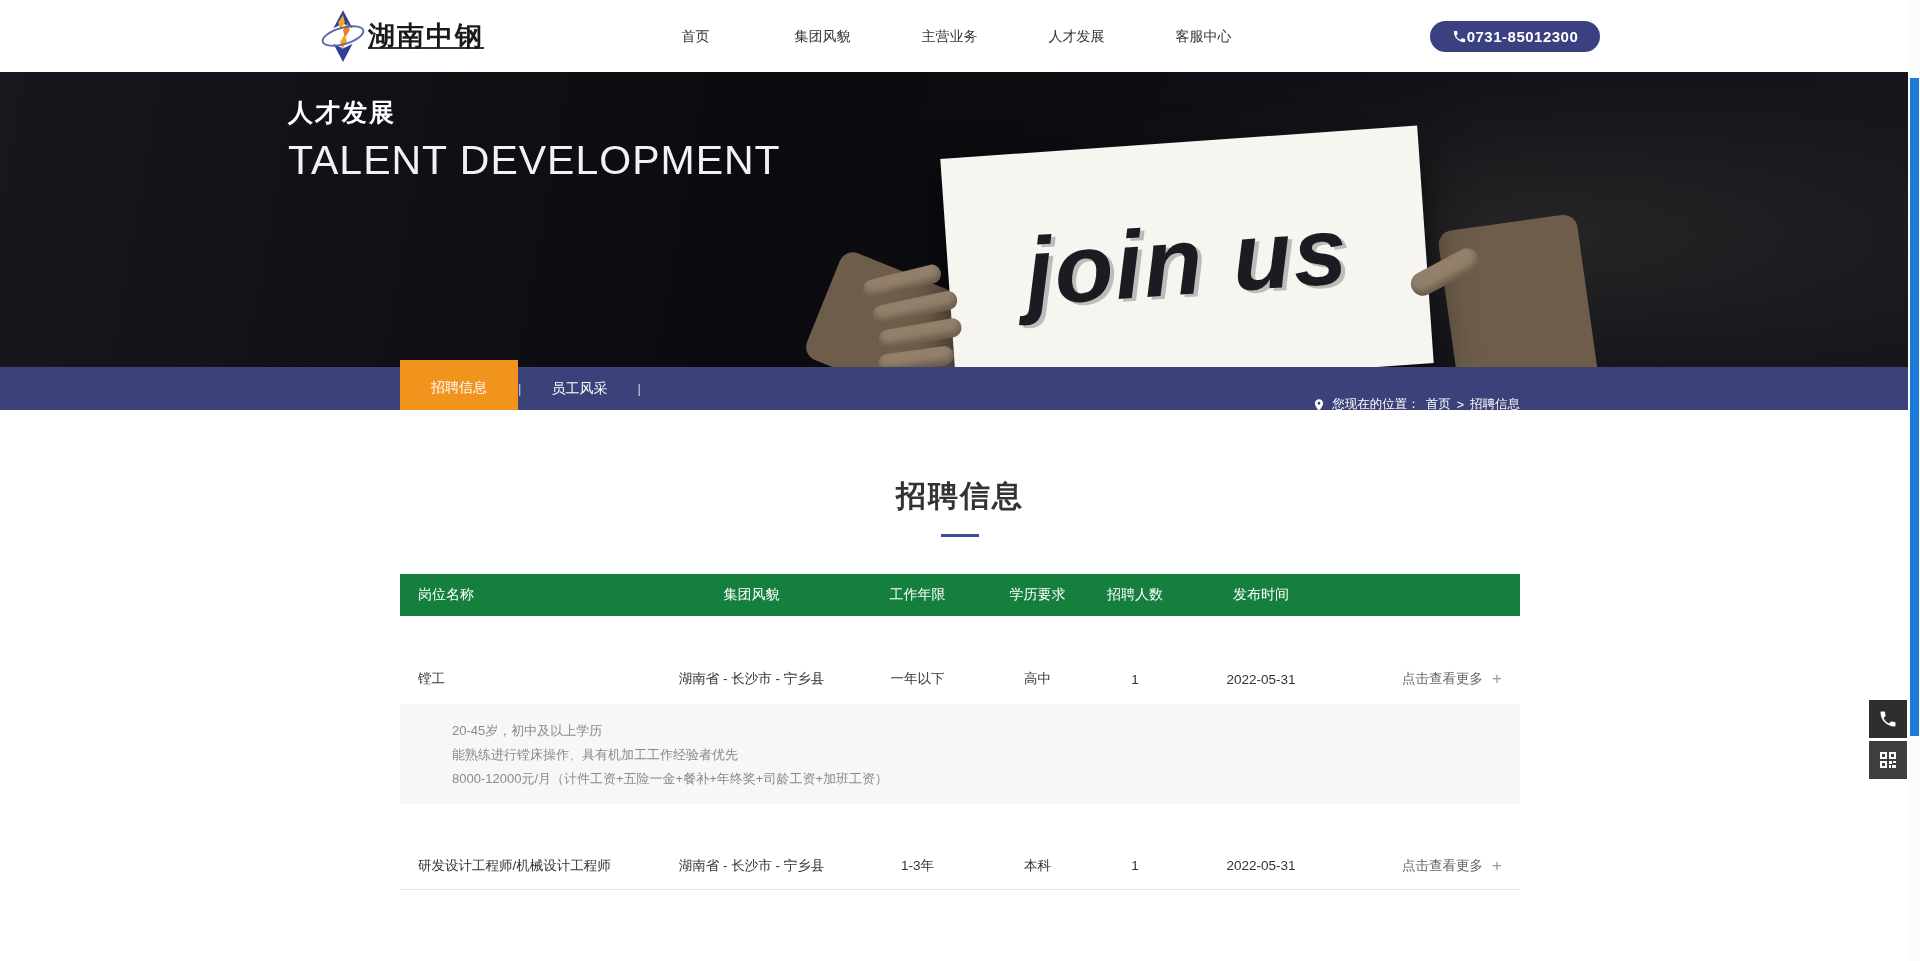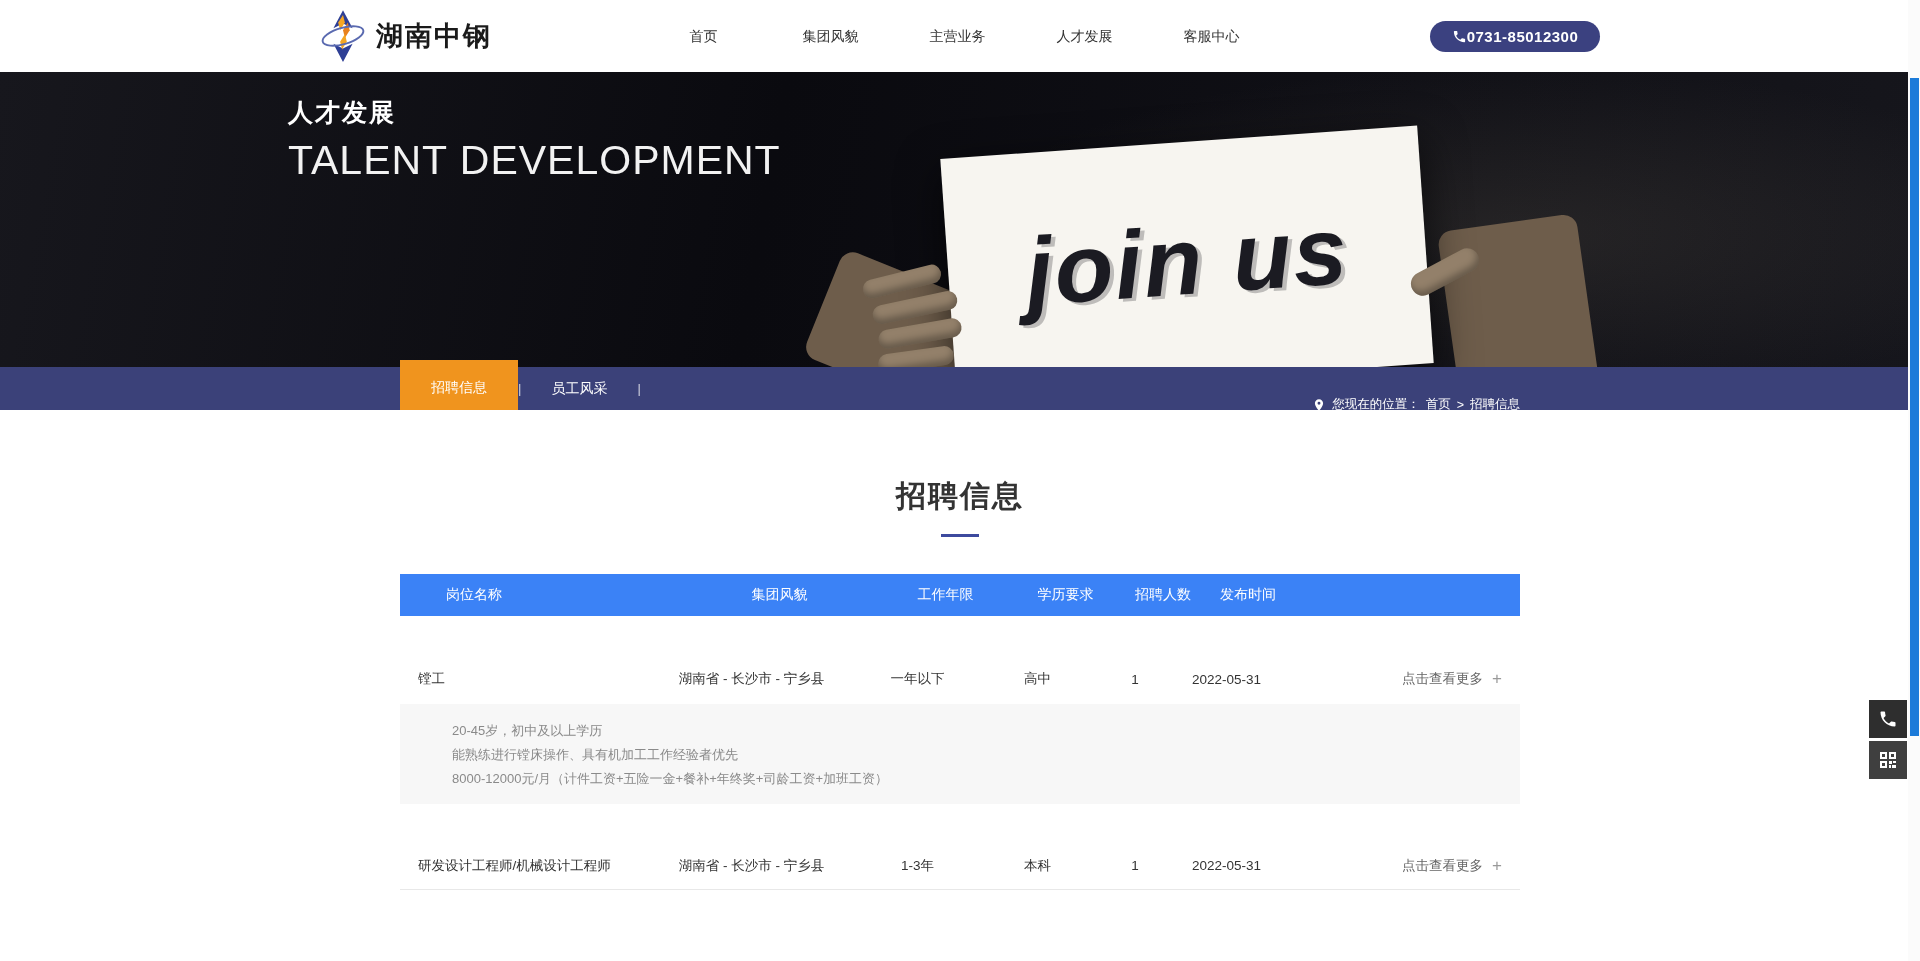--- a/index.html
+++ b/index.html
@@ -2,21 +2,21 @@
 <html><head>
 <meta charset="utf-8">
 <style>
   * { margin:0; padding:0; box-sizing:border-box; }
   html,body { width:1920px; height:961px; overflow:hidden; background:#fff;
     font-family:"Liberation Sans","DejaVu Sans",sans-serif; color:#333; }
 
   
   .topbar { height:72px; background:#fff; position:relative; z-index:5; }
   .topbar-inner { width:1280px; margin:0 auto; height:72px; display:flex; align-items:center; }
-  .logo { display:flex; align-items:center; gap:10px; cursor:pointer; }
+  .logo { display:flex; align-items:center; gap:2px; cursor:pointer;text-decoration:underline; }
   .logo svg { width:46px; height:54px; }
   .logo-text { font-size:27px; font-weight:bold; color:#1a1a1a; letter-spacing:2px; }
   .mainnav { display:flex; margin-left:148px; }
   .mainnav a { display:block; width:127px; text-align:center; font-size:14px; color:#333;
     text-decoration:none; line-height:72px; cursor:pointer; }
   .phone-pill { margin-left:auto; width:170px; height:31px; background:#3b4180; border-radius:16px;
     display:flex; align-items:center; justify-content:center; cursor:pointer; }
   .phone-pill svg { width:15px; height:15px; }
   .phone-pill span { color:#fff; font-size:15px; font-weight:bold; letter-spacing:.5px; }
 
@@ -56,29 +56,29 @@
   .tab-sep { color:rgba(255,255,255,.75); font-size:13px; }
   .breadcrumb { margin-left:auto; display:flex; align-items:center; gap:6px; color:#fff; font-size:12.5px;margin-top:32px; }
   .breadcrumb svg { width:14px; height:16px; }
   .breadcrumb a { color:#fff; text-decoration:none; cursor:pointer; }
 
   
   .main { padding-top:66px; }
   .section-title { text-align:center; font-size:30px; font-weight:bold; color:#333; letter-spacing:2px; }
   .title-underline { width:38px; height:3px; background:#3d4a9e; margin:17px auto 0; }
   .rtable { width:1120px; margin:37px auto 0; }
-  .thead { display:flex; align-items:center; height:42px; background:#3b82f6; color:#fff; font-size:14px;padding-left:28px; }
+  .thead { display:flex; align-items:center; height:42px; background:#15803d; color:#fff; font-size:14px; }
   .trow { display:flex; align-items:center; height:50px; font-size:13.5px; color:#333; background:#fff;margin-top:38px; }
   .trow.bordered { border-bottom:1px solid #e8e8e8; height:48px; }
   .c1 { width:253px; text-align:left; padding-left:18px; }
   .c2 { width:197px; text-align:center; }
   .c3 { width:135px; text-align:center; }
   .c4 { width:105px; text-align:center; }
   .c5 { width:90px;  text-align:center; }
-  .c6 { width:150px; text-align:left; padding-left:12px; }
+  .c6 { width:150px; text-align:center; padding-left:12px; }
   .c7 { flex:1; text-align:right; padding-right:18px; }
   .more-link { color:#666; cursor:pointer; }
   .plus { display:inline-block; margin-left:9px; font-size:17px; font-weight:300; color:#999;
     vertical-align:-1px; }
   .details { background:#f7f7f7; padding:15px 0 13px 25px; margin-bottom:13px; }
   .details p { font-size:13px; color:#8a8a8a; line-height:24px;margin-left:27px; }
 
   
   .scroll-track { position:fixed; right:0; top:0; width:12px; height:961px; background:#fbfbfb; z-index:20; }
   .scroll-thumb { position:absolute; left:2px; top:78px; width:9px; height:658px; background:#1c7bd9; cursor:pointer; }

